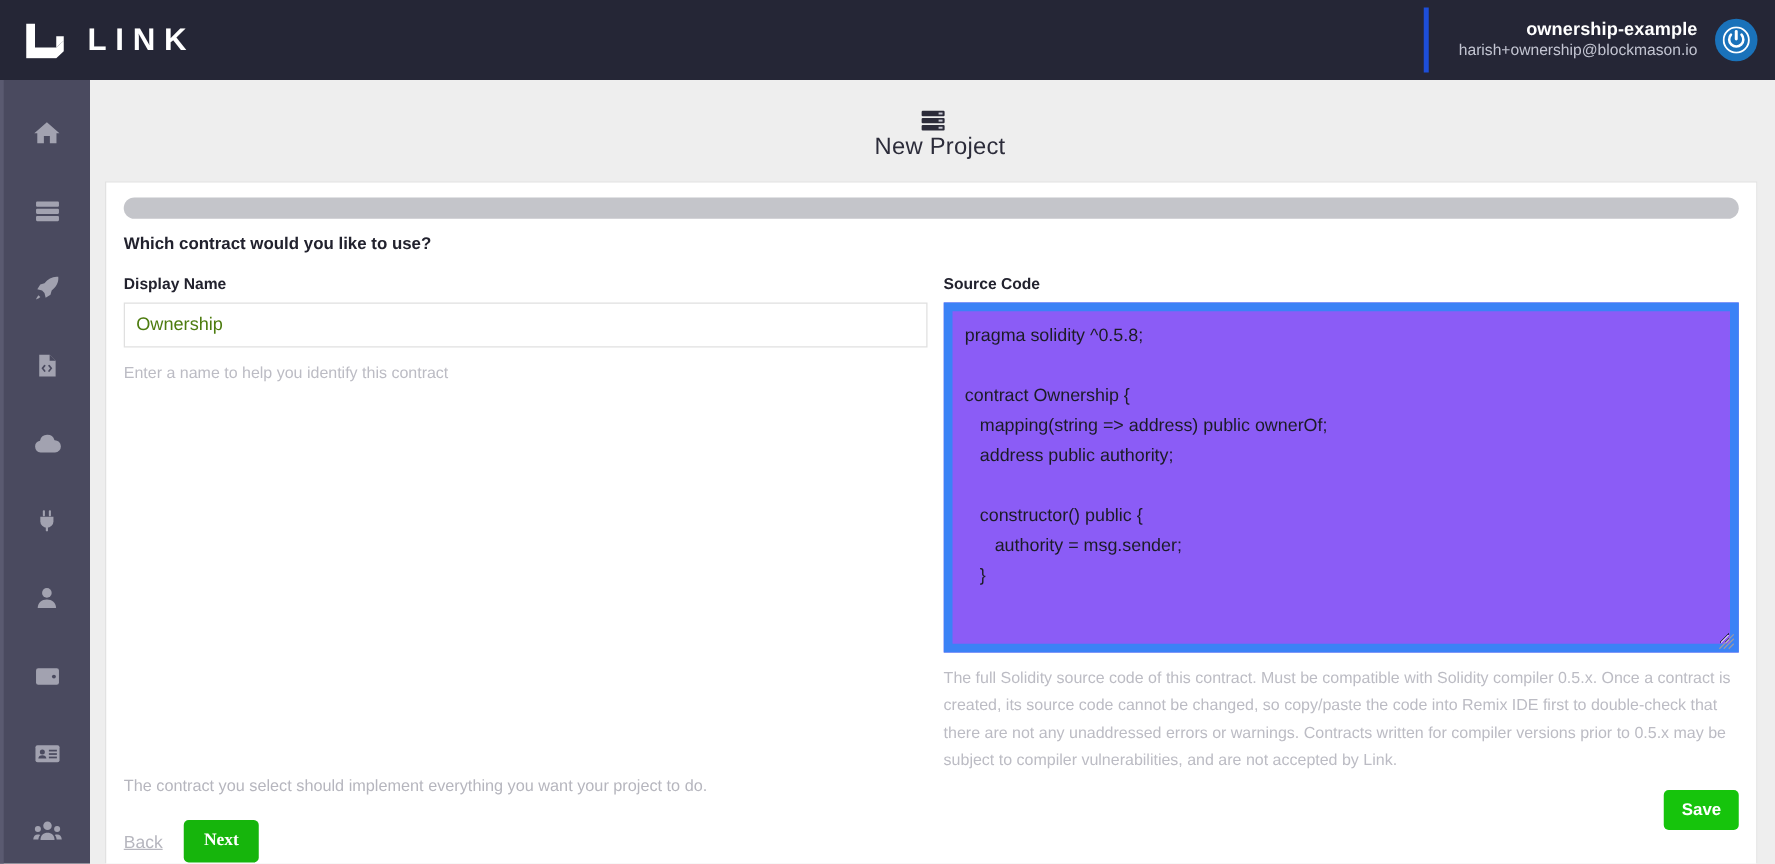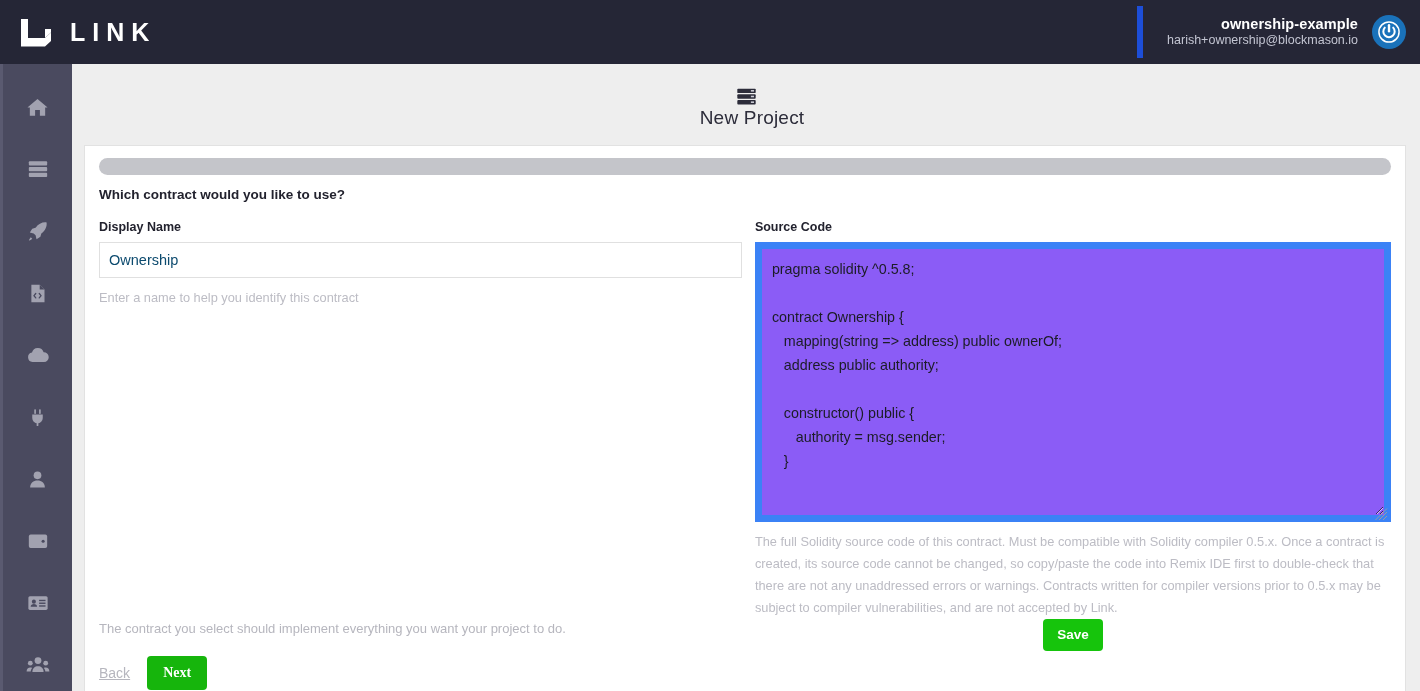--- a/index.html
+++ b/index.html
@@ -26,21 +26,21 @@
   .brand-mark { width: 36px; height: 30px; margin-right: 16px; }
   .brand-name {
     color: #ffffff;
     font-size: 25px;
     font-weight: bold;
     letter-spacing: 7px;
   }
   .user-box {
     height: 52px;
     display: flex; align-items: center;
-    border-left: 6px solid #1d4ed8;
+    border-left: 4px solid #1d4ed8;
     padding: 0 14px 0 24px;
     min-width: 281px;
   }
   .user-text {
     text-align: right; flex: 1 1 auto; padding-right: 14px;
     line-height: 1.25;
   }
   .user-name {
     color: #ffffff; font-size: 14.5px; font-weight: bold;
     display: block; letter-spacing: .1px;
@@ -113,21 +113,21 @@
 
   .field-label {
     font-size: 12.5px; font-weight: bold; color: #22222e;
     margin-bottom: 8px;
   }
   .text-input {
     width: 100%; height: 36px;
     border: 1px solid #e0e0e0;
     background: #fff;
     font-family: "Liberation Sans", sans-serif;
-    font-size: 14.5px; color: #0c4a6e;
+    font-size: 14.5px; color: #4d7c0f;
     padding: 0 9px;
     outline: none;
   }
   .helper {
     font-size: 12.8px; color: #bcbcc4;
     margin-top: 9px; line-height: 1.72;
   }
   .code-area {
     width: 100%; height: 280px;
     border: 7px solid #3b82f6;
@@ -136,21 +136,22 @@
     font-size: 14.3px; color: #1c1c26;
     padding: 8px 10px;
     line-height: 1.68;
     resize: both;
     outline: none;
     overflow: hidden;
     white-space: pre;
     display: block;
   }
   .save-row {
-    display: flex; justify-content: center;
+    display: flex; justify-content: flex-end;
+    margin-top: 13px;
   }
   .btn-green {
     background: #16c40c;
     color: #ffffff;
     border: none;
     border-radius: 4px;
     font-family: "Liberation Sans", sans-serif;
     font-size: 13.5px;
     font-weight: bold;
     padding: 9px 14px;

